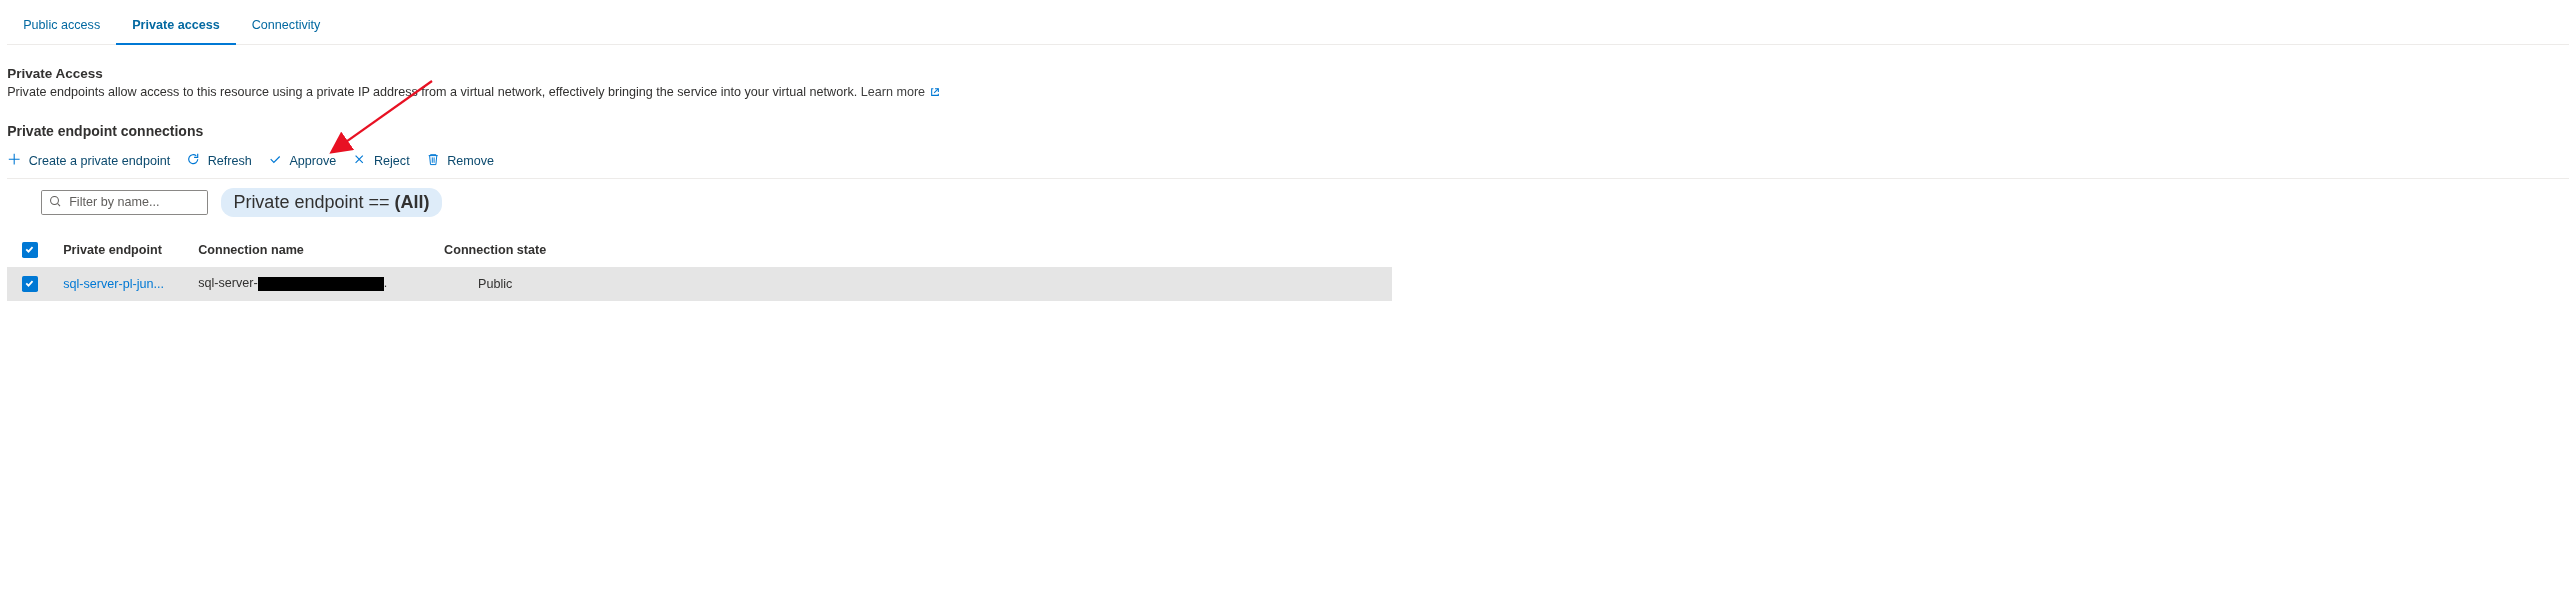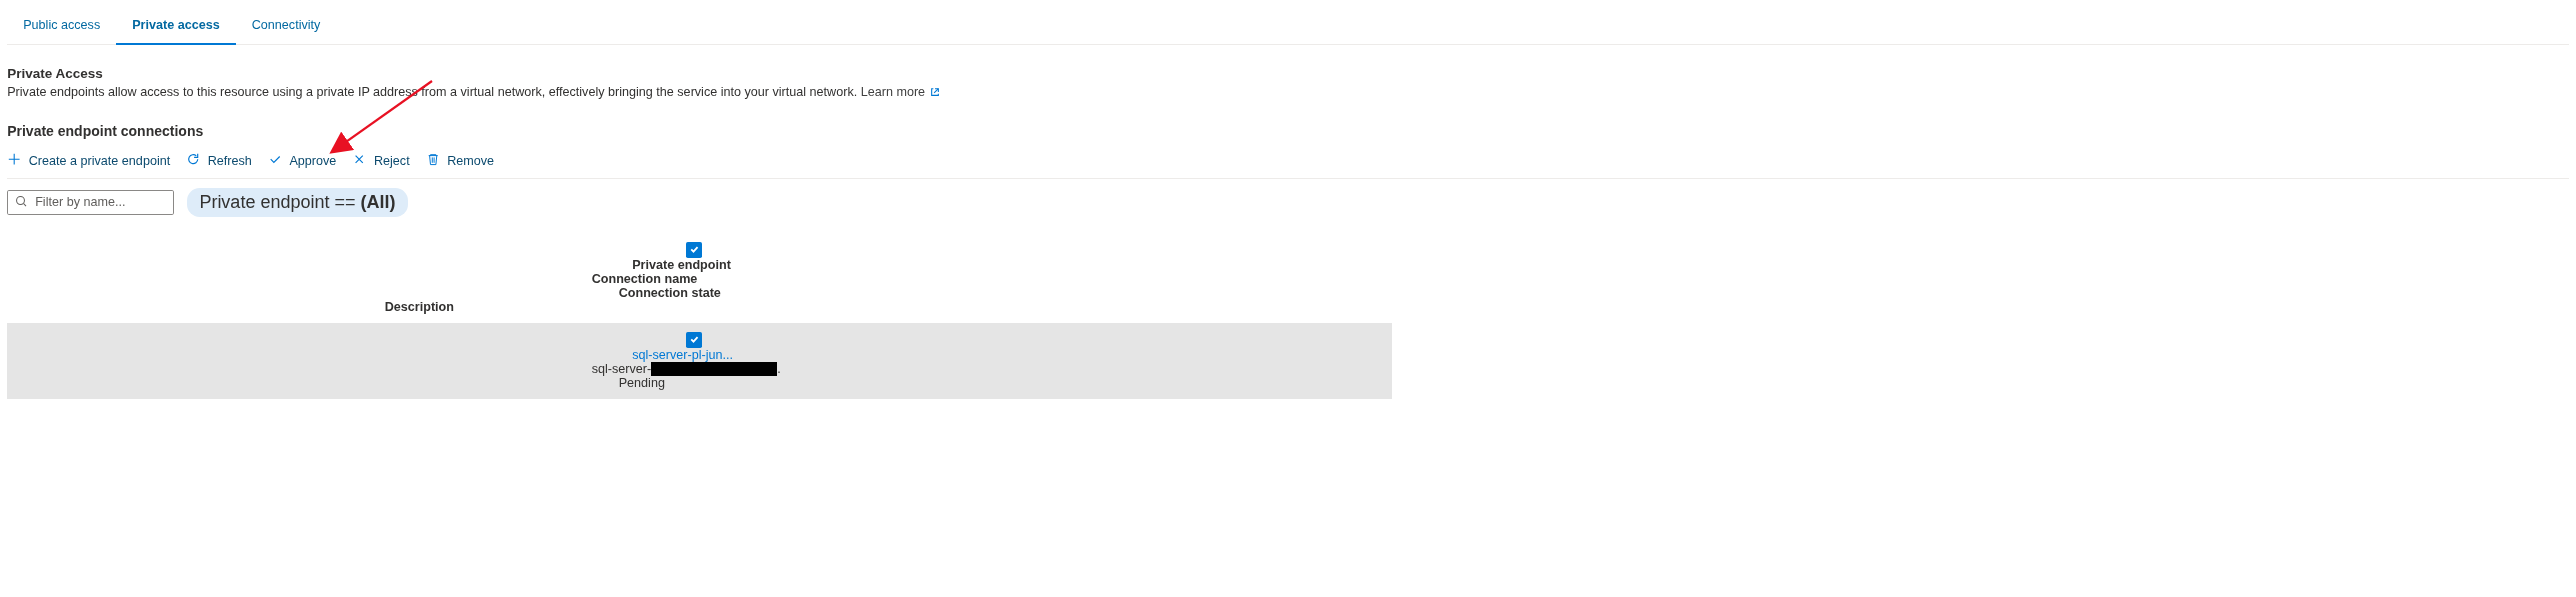--- a/index.html
+++ b/index.html
@@ -82,20 +82,21 @@
     .tool-item svg {
       flex-shrink: 0;
     }
     
     .filter-row {
       display: flex;
       align-items: center;
       gap: 12.6px;
       margin-top: 9px;
       margin-bottom: 16px;
+      margin-left: 34px;
     }
     .filter-input-wrap {
       display: flex;
       align-items: center;
       gap: 7.2px;
       border: 0.9px solid #8a8886;
       border-radius: 1.8px;
       padding: 3.6px 7.2px;
       width: 167px;
       height: 25px;
@@ -122,29 +123,28 @@
       font-weight: 600;
     }
     
     .tbl {
       width: 1385px;
     }
     .tbl-head, .tbl-row {
       display: flex;
       align-items: center;
       padding: 9px 0;
-      flex-direction: column;
     }
     .tbl-head {
       font-weight: 600;
     }
     .col-check { width: 56px; padding-left: 14.4px; }
     .col-endpoint { width: 135px; }
     .col-connname { width: 216px; }
-    .col-state { width: 162px; }
+    .col-state { width: 162px; text-align: center; }
     .col-desc { flex: 1; width: 630px; }
     .checkbox {
       width: 16px;
       height: 16px;
       background: #0078d4;
       display: flex;
       align-items: center;
       justify-content: center;
       cursor: pointer;
       border-radius: 1.8px;
@@ -265,38 +265,37 @@
       <div class="col-check">
         <div class="checkbox">
           <svg width="10.8" height="10.8" viewBox="0 0 12 12" fill="none" stroke="#fff" stroke-width="2">
             <path d="M2.5 6l2.5 2.5L9.5 3.5"></path>
           </svg>
         </div>
       </div>
       <div class="col-endpoint">Private endpoint</div>
       <div class="col-connname">Connection name</div>
       <div class="col-state">Connection state</div>
-      <div class="col-desc">Description</div>
     </div>
 
     <div class="tbl-row">
       <div class="col-check">
         <div class="checkbox">
           <svg width="10.8" height="10.8" viewBox="0 0 12 12" fill="none" stroke="#fff" stroke-width="2">
             <path d="M2.5 6l2.5 2.5L9.5 3.5"></path>
           </svg>
         </div>
       </div>
       <div class="col-endpoint">
         <a>sql-server-pl-jun...</a>
       </div>
       <div class="col-connname">
         <span>sql-server-</span><span class="redact r1"></span><span>.</span>
       </div>
-      <div class="col-state">Pending</div>
+      <div class="col-state">Public</div>
     </div>
   </div>
 
 </div>
 
 <svg class="arrow-overlay" style="left:315px; top:72px;" width="144" height="99" viewBox="0 0 160 110">
   <defs>
     <marker id="ah" markerWidth="10" markerHeight="10" refX="8" refY="5" orient="auto">
       <path d="M0,0 L10,5 L0,10 Z" fill="#e81123"></path>
     </marker>

